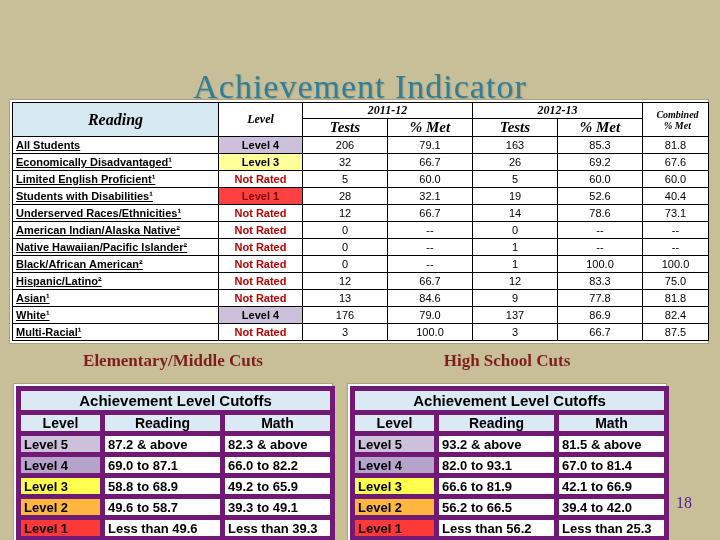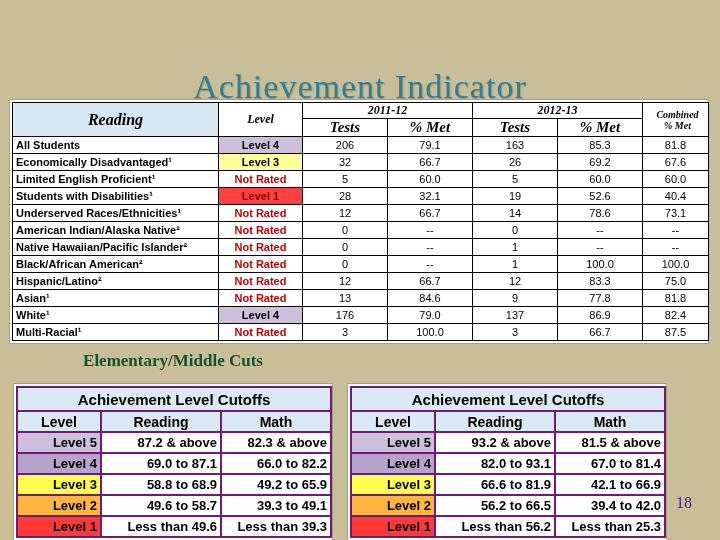--- a/index.html
+++ b/index.html
@@ -24,45 +24,45 @@
   }
   table{border-collapse:collapse; width:100%; table-layout:fixed; background:#fff;}
   #main td,#main th{border:1px solid #000; padding:0 3px; box-sizing:border-box; overflow:hidden; white-space:nowrap;}
   #main th{font-family:"Liberation Serif",serif; font-style:italic; font-weight:bold; text-align:center;}
   #main .reading-h{background:#d6e8f0; font-size:16px; height:30px;}
   #main .level-h{font-size:12px;}
   #main .year-h{font-size:12px; height:16px;}
   #main .sub-h{font-size:15px; height:14px;}
   #main .combined-h{font-size:10px; line-height:11px;padding-left:7px;}
   #main td{font-size:11px; height:17px; text-align:center;}
-  #main td.group{text-align:left; font-weight:bold; font-size:11px; }
+  #main td.group{text-align:left; font-weight:bold; font-size:11px; text-decoration:underline;}
   #main td.levelcell{font-weight:bold;}
   #main td[data-level="Level 4"]{background:#ccc0da;}
   #main td[data-level="Level 3"]{background:#ffff99;}
   #main td[data-level="Level 1"]{background:#ff4040; color:#7f0000;}
   #main td[data-level="Not Rated"]{color:#c00000;}
   
   .cut-label{
     position:absolute; top:351px; text-align:center;
     font-family:"Liberation Serif",serif; font-size:17px; font-weight:600;
-    color:#14532d;
+    color:#7f1d1d;
   }
   .cut-label.left{left:14px; width:318px;}
   .cut-label.right{left:348px; width:318px;}
   
   .cut-wrap{
     position:absolute; top:384px; width:318px;
     background:#fff; padding:2px; box-sizing:border-box;
     box-shadow:0 0 0 1px #a9a183;
   }
   .cut-wrap.left{left:14px;} .cut-wrap.right{left:348px;}
-  .cut td,.cut th{border:2px solid #701a75; padding:0 3px; box-sizing:border-box; white-space:nowrap;}
+  .cut td,.cut th{border:5px solid #701a75; padding:0 3px; box-sizing:border-box; white-space:nowrap;}
   .cut .title-h{background:#dbe9f5; font-size:15px; font-weight:bold; text-align:center; height:24px;}
   .cut .col-h{background:#dbe9f5; font-size:14px; font-weight:bold; text-align:center; height:21px;}
-  .cut td{font-size:13px; font-weight:bold; text-align:right; height:21px;}
+  .cut td{font-size:13px; font-weight:bold; text-align:left; height:21px;}
   .cut td[data-level="Level 5"]{background:#ccc0da;}
   .cut td[data-level="Level 4"]{background:#b5a3cc;}
   .cut td[data-level="Level 3"]{background:#ffff4d;}
   .cut td[data-level="Level 2"]{background:#ffb63f;margin-top:42px;}
   .cut td[data-level="Level 1"]{background:#ff3838;}
   .page-number{
     position:absolute; left:664px; top:494px; width:40px; text-align:center;
     font-family:"Liberation Serif",serif; font-size:16px; color:#4c1d95;
   }
 </style>
@@ -221,20 +221,21 @@
             <td>100.0</td>
             <td>3</td>
             <td>66.7</td>
             <td>87.5</td>
           </tr>
         </tbody>
     </table>
   </div>
 
   <div class="cut-label left">Elementary/Middle Cuts</div>
+  <div class="cut-label right">High School Cuts</div>
 
   <div class="cut-wrap left">
     <table class="cut">
       <colgroup>
           <col style="width:84px">
           <col style="width:120px">
           <col style="width:110px">
         </colgroup>
       <thead>
         <tr>

